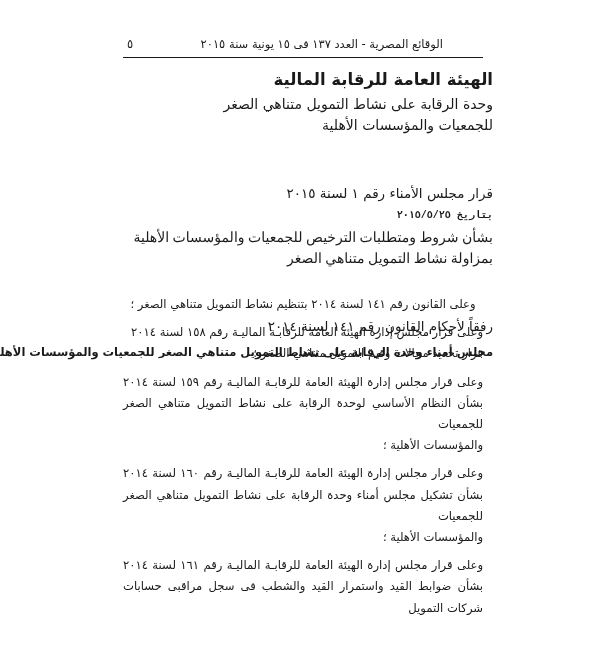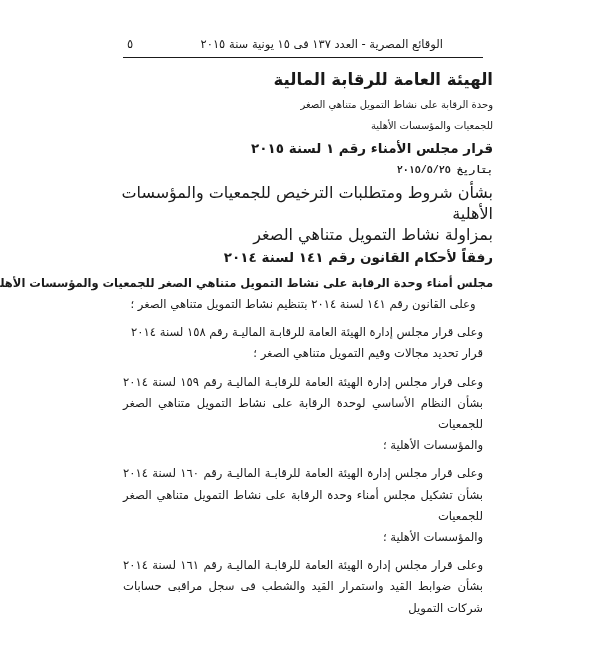--- a/index.html
+++ b/index.html
@@ -69,39 +69,41 @@
     direction: rtl;
   }
   .h-main {
     font-size: 16.5px;
     font-weight: bold;
     line-height: 24px;
     margin-bottom: 2px;
     letter-spacing: 0.2px;
   }
   .h-sub {
-    font-size: 10px;
+    font-size: 14px;
     line-height: 21px;
     font-weight: normal;
   }
   .h-bold {
     font-size: 13.5px;
     line-height: 24px;
-    font-weight: bold;
+    font-weight: normal;
+    margin-top: 45px;
   }
   .h-date {
     font-size: 10px;
     line-height: 22px;
     font-weight: bold;
     font-family: Liberation Mono, monospace;
   }
   .h-reg {
-    font-size: 16px;
+    font-size: 14px;
     line-height: 21px;
     font-weight: normal;
+    font-family: Liberation Serif, serif;
   }
   .h-wide-bold {
     font-size: 11.5px;
     line-height: 22px;
     font-weight: bold;
     margin-top: 3px;
     white-space: nowrap;
   }
 
   

